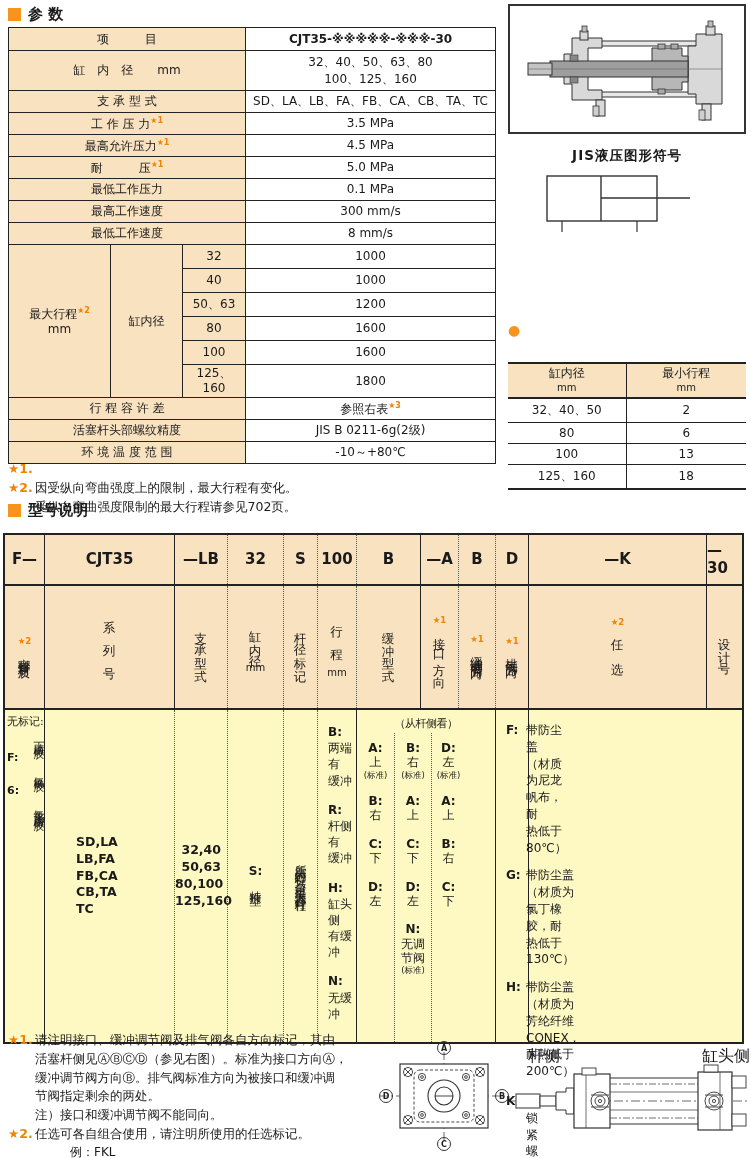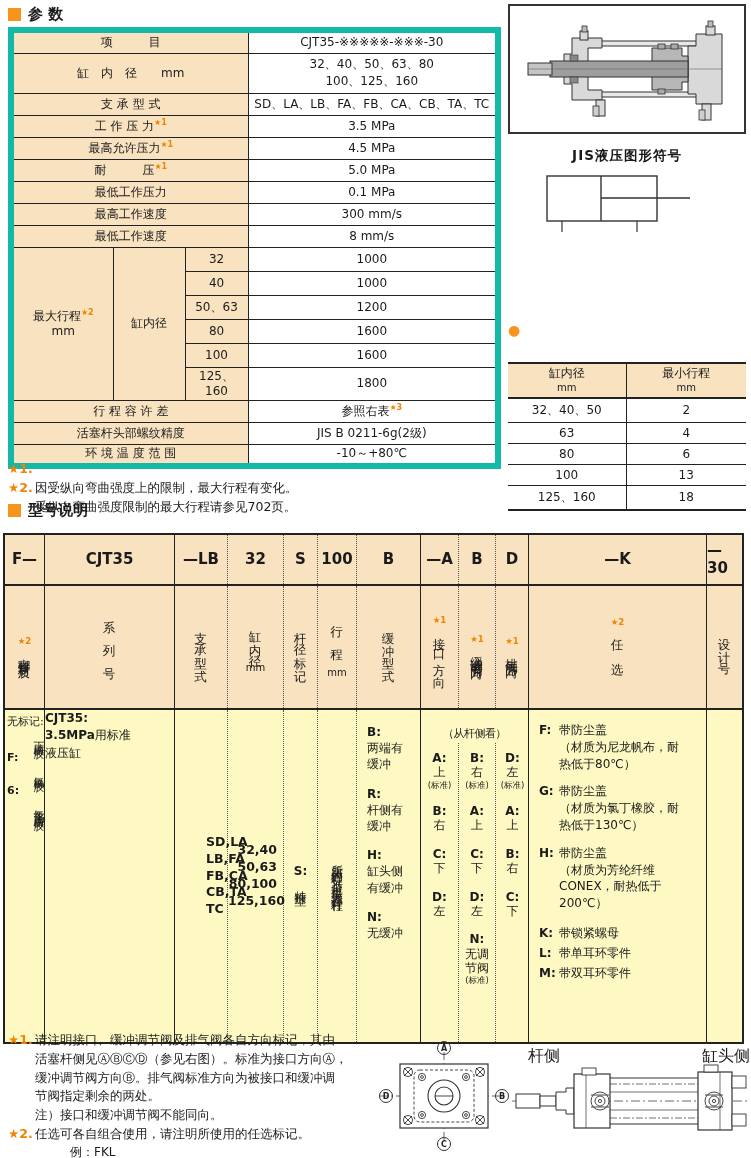--- a/index.html
+++ b/index.html
@@ -9,21 +9,21 @@
     font-family:"DejaVu Sans","Liberation Sans",sans-serif;
     color:#1a1a1a; font-size:12px;
   }
   .abs { position:absolute; }
   
   .sec-head { display:flex; align-items:center; gap:7px; font-weight:bold; font-size:15px; }
   .sq { width:13px; height:13px; background:#f7941d; flex:0 0 auto; }
   .star { color:#f08300; font-weight:bold; }
   sup.star { font-size:8px; vertical-align:super; }
   
-  table.ptab { border-collapse:collapse; width:487px; border:6px solid #14b8a6; table-layout:fixed; }
+  table.ptab { border-collapse:collapse; width:487px; border:1px solid #14b8a6; table-layout:fixed; }
   .ptab td { border:1px solid #222; text-align:center; padding:1px 3px; font-size:12px; line-height:1.25; }
   .ptab td.lab { background:#f8e2c0; }
   .ptab td.val { background:#fff; }
   .two-line div { line-height:1.4; }
   
   table.tctab { border-collapse:collapse; width:238px; border-top:2px solid #222; border-bottom:2px solid #222; table-layout:fixed; }
   .tctab th { background:#f8e2c0; border-bottom:2px solid #222; font-weight:normal; font-size:12px; padding:2px 0; line-height:1.2; }
   .tctab td { border-bottom:1px solid #222; text-align:center; font-size:12px; padding:3px 0; background:#fff; }
   .tctab .divl { border-left:1px solid #222; }
   .tc-title { display:flex; gap:5px; font-weight:bold; font-size:13px; line-height:1.45; }
@@ -63,21 +63,21 @@
   .rod-inner { gap:3px; }
   .rod-inner .code { font-weight:bold; }
   
   .stroke-v { writing-mode:vertical-rl; text-orientation:upright; letter-spacing:0.22em; line-height:1; font-size:12px; margin:auto; }
   
   .cushion-list { display:flex; flex-direction:column; gap:13px; padding:14px 0 0 10px; align-items:flex-start; width:100%; }
   .cushion-list .code { font-weight:bold; }
   .cushion-list .itm { line-height:1.35; text-align:left; }
   
   .dir-group { display:flex; flex-direction:column; width:100%; }
-  .dir-head { text-align:center; font-size:11px; padding:16px 0 2px; letter-spacing:-0.5px; }
+  .dir-head { text-align:center; font-size:11px; padding:6px 0 2px; letter-spacing:-0.5px; }
   .dir-cols { display:grid; grid-template-columns:38px 37px 33px; flex:1; }
   .dir-col { display:flex; flex-direction:column; align-items:center; padding-top:8px; gap:14px; }
   .dir-col.dotr2 { border-right:1px dotted #555; }
   .dir-itm { display:flex; flex-direction:column; align-items:center; line-height:1.2; }
   .dir-itm .code { font-weight:bold; }
   .dir-itm .std { font-size:8.5px; }
   
   .opt-list { display:flex; flex-direction:column; gap:11px; padding:12px 4px 0 10px; align-items:flex-start; width:100%; }
   .opt { display:flex; text-align:left; line-height:1.4; }
   .opt .code { font-weight:bold; flex:0 0 20px; }
@@ -104,21 +104,21 @@
 <table class="ptab abs" style="left:8px; top:27px;">
   <colgroup>
       <col style="width:102px">
       <col style="width:72px">
       <col style="width:63px">
       <col style="width:250px">
     </colgroup>
   <tbody>
       <tr style="height:23px">
     <td class="lab" colspan="3">项　　　目</td>
-    <td class="val" style="font-weight:normal">CJT35-※※※※※-※※※-30</td>
+    <td class="val" style="font-weight:bold">CJT35-※※※※※-※※※-30</td>
   </tr>
   <tr style="height:40px">
     <td class="lab" colspan="3">缸　内　径　　mm</td>
     <td class="val two-line">
       <div>32、40、50、63、80</div>
       <div>100、125、160</div>
     </td>
   </tr>
   <tr style="height:22px">
     <td class="lab" colspan="3">支 承 型 式</td>
@@ -250,24 +250,20 @@
       <col style="width:120px">
     </colgroup>
   <tbody>
       <tr>
     <th><span>缸内径</span><br><span class="unit">mm</span></th>
     <th class="divl"><span>最小行程</span><br><span class="unit">mm</span></th>
   </tr>
   <tr>
         <td>32、40、50</td>
         <td class="divl">2</td>
-      </tr>
-  <tr>
-        <td>63</td>
-        <td class="divl">4</td>
       </tr>
   <tr>
         <td>80</td>
         <td class="divl">6</td>
       </tr>
   <tr>
         <td>100</td>
         <td class="divl">13</td>
       </tr>
   <tr>
@@ -349,27 +345,20 @@
 
     <div class="mc seal-col" style="flex-direction:column">
       <span class="h">无标记:</span>
       <span class="seal-v">丁腈橡胶</span>
       <span class="h hb" style="margin-top:6px">F:</span>
       <span class="seal-v">氟橡胶</span>
       <span class="h hb" style="margin-top:6px">6:</span>
       <span class="seal-v">氢化丁腈橡胶</span>
     </div>
 
-    <div class="mc">
-      <div class="series-box">
-        <div class="b">CJT35:</div>
-        <div><span class="b">3.5MPa</span><span>用标准</span></div>
-        <div>液压缸</div>
-      </div>
-    </div>
 
     <div class="mc dotr">
       <div class="mono-bold pre cell-inner" style="text-align:left; align-items:flex-start; padding-left:7px;">SD,LA
 LB,FA
 FB,CA
 CB,TA
 TC</div>
     </div>
 
     <div class="mc dotr">

